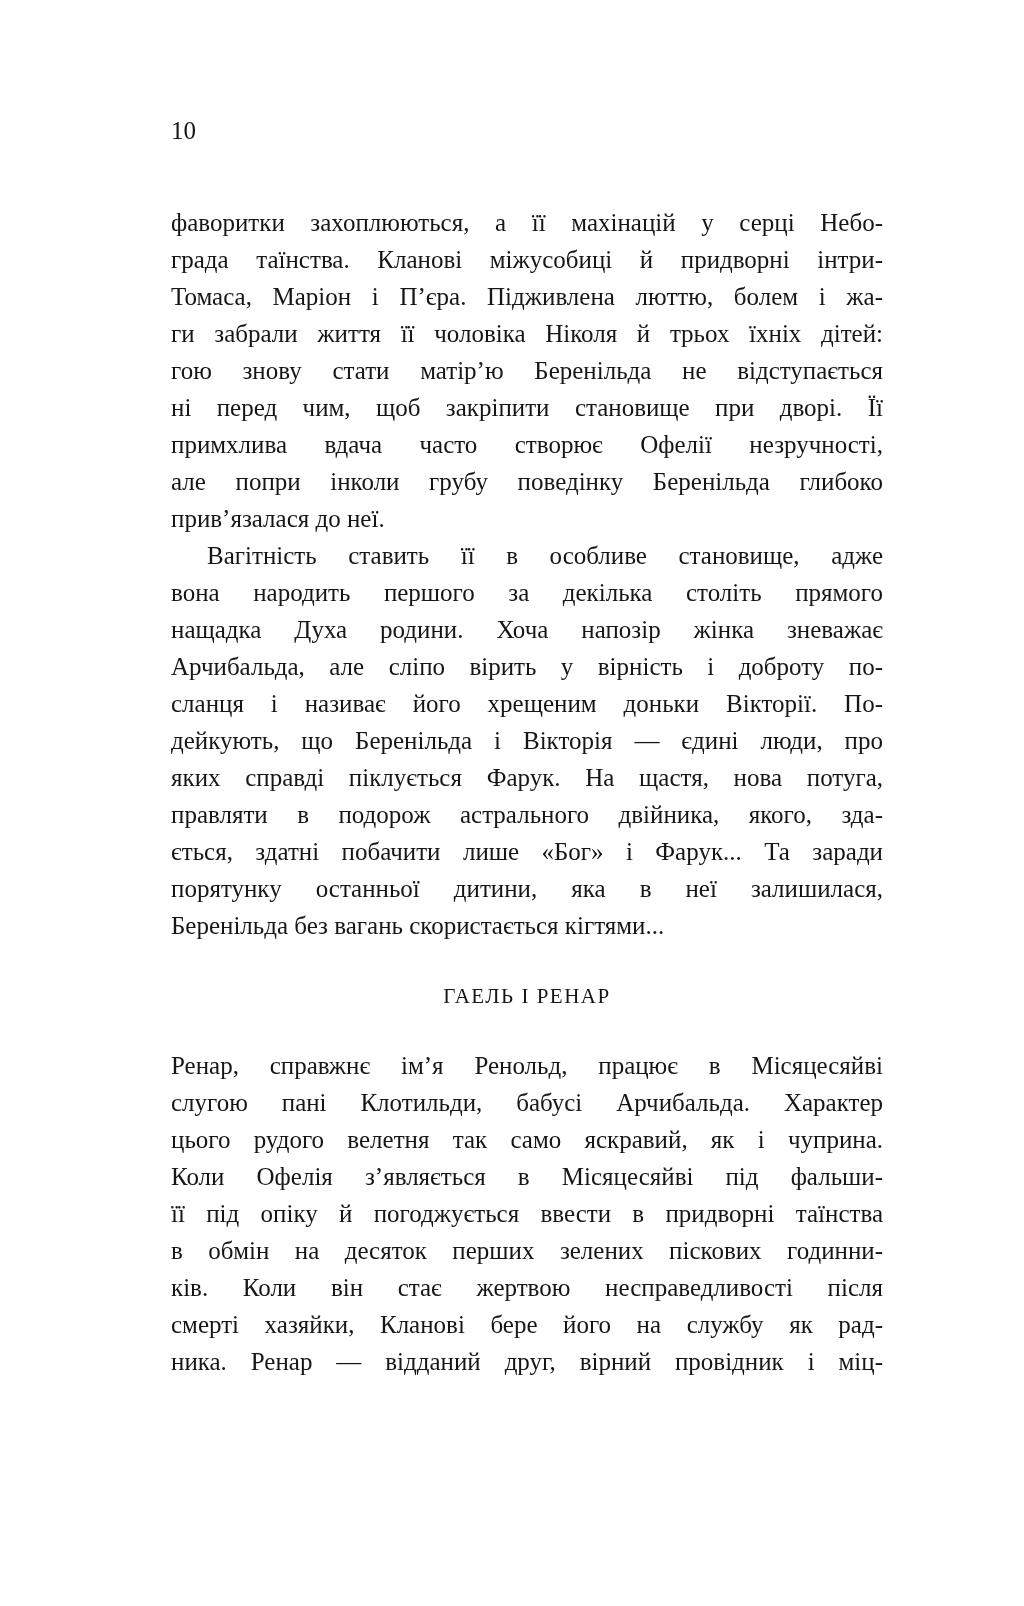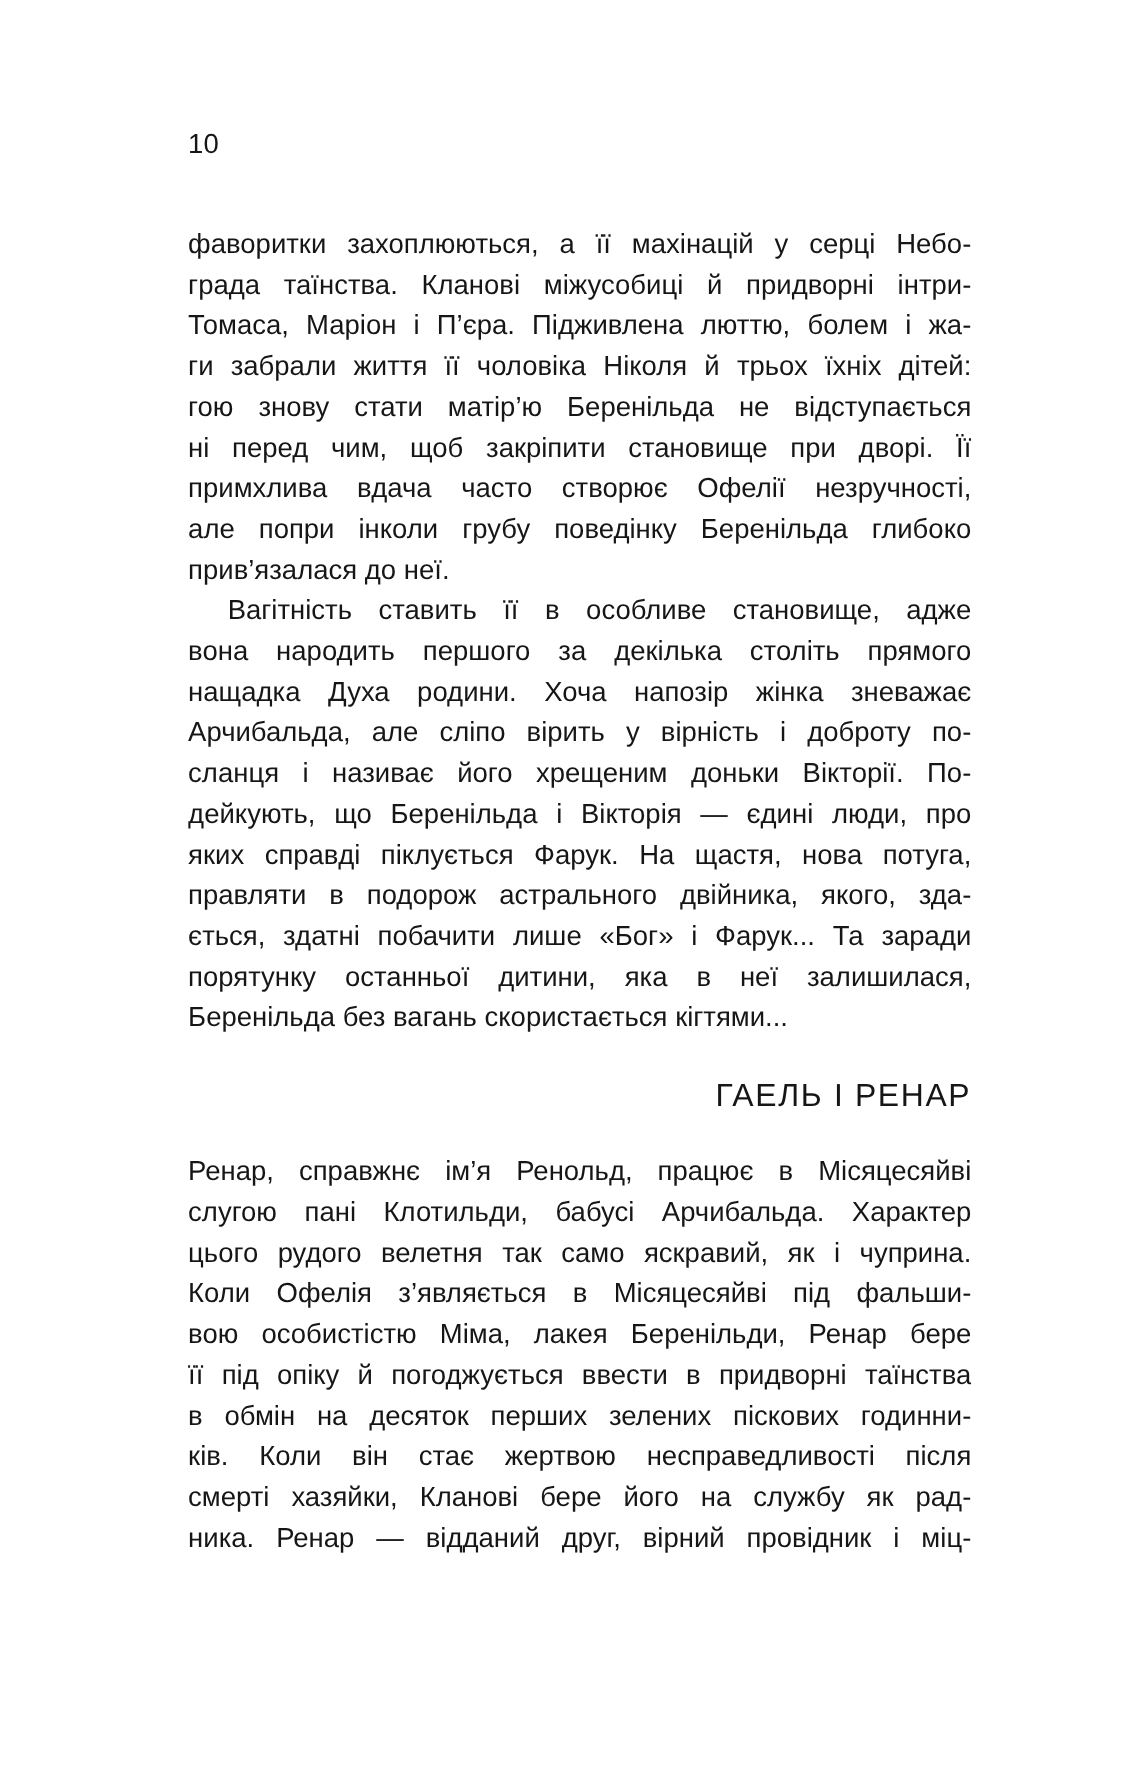--- a/index.html
+++ b/index.html
@@ -7,21 +7,21 @@
     padding: 0;
     background: #ffffff;
   }
   .page {
     position: relative;
     width: 1024px;
     height: 1606px;
     background: #ffffff;
     box-sizing: border-box;
     padding: 118px 141px 0 171px;
-    font-family: Liberation Sans, sans-serif;
+    font-family: Liberation Serif, serif;
     color: #161616;
     overflow: hidden;
   }
   .page-number {
     font-size: 25px;
     line-height: 26px;
   }
   .page-body {
     margin-top: 60px;
     width: 712px;
@@ -37,22 +37,22 @@
     text-align: justify;
     text-align-last: justify;
   }
   .line.last {
     text-align-last: left;
   }
   .line.indent {
     text-indent: 36px;
   }
   .heading {
-    text-align: right;
-    font-size: 29px;
+    text-align: center;
+    font-size: 21px;
     line-height: 37px;
     letter-spacing: 1.5px;
     margin: 34px 0 32px 0;
     white-space: nowrap;
   }
 </style>
 </head>
 <body>
 
 <div class="page">
@@ -81,21 +81,20 @@
         <div class="line">ється, здатні побачити лише «Бог» і Фарук... Та заради</div>
         <div class="line">порятунку останньої дитини, яка в неї залишилася,</div>
         <div class="line last">Беренільда без вагань скористається кігтями...</div>
       </div>
       <div class="heading">ГАЕЛЬ І РЕНАР</div>
       <div class="paragraph">
         <div class="line">Ренар, справжнє ім’я Ренольд, працює в Місяцесяйві</div>
         <div class="line">слугою пані Клотильди, бабусі Арчибальда. Характер</div>
         <div class="line">цього рудого велетня так само яскравий, як і чуприна.</div>
         <div class="line">Коли Офелія з’являється в Місяцесяйві під фальши-</div>
-        <div class="line">вою особистістю Міма, лакея Беренільди, Ренар бере</div>
         <div class="line">її під опіку й погоджується ввести в придворні таїнства</div>
         <div class="line">в обмін на десяток перших зелених піскових годинни-</div>
         <div class="line">ків. Коли він стає жертвою несправедливості після</div>
         <div class="line">смерті хазяйки, Кланові бере його на службу як рад-</div>
         <div class="line">ника. Ренар — відданий друг, вірний провідник і міц-</div>
       </div>
     </div>
 </div>
 
 </body></html>

